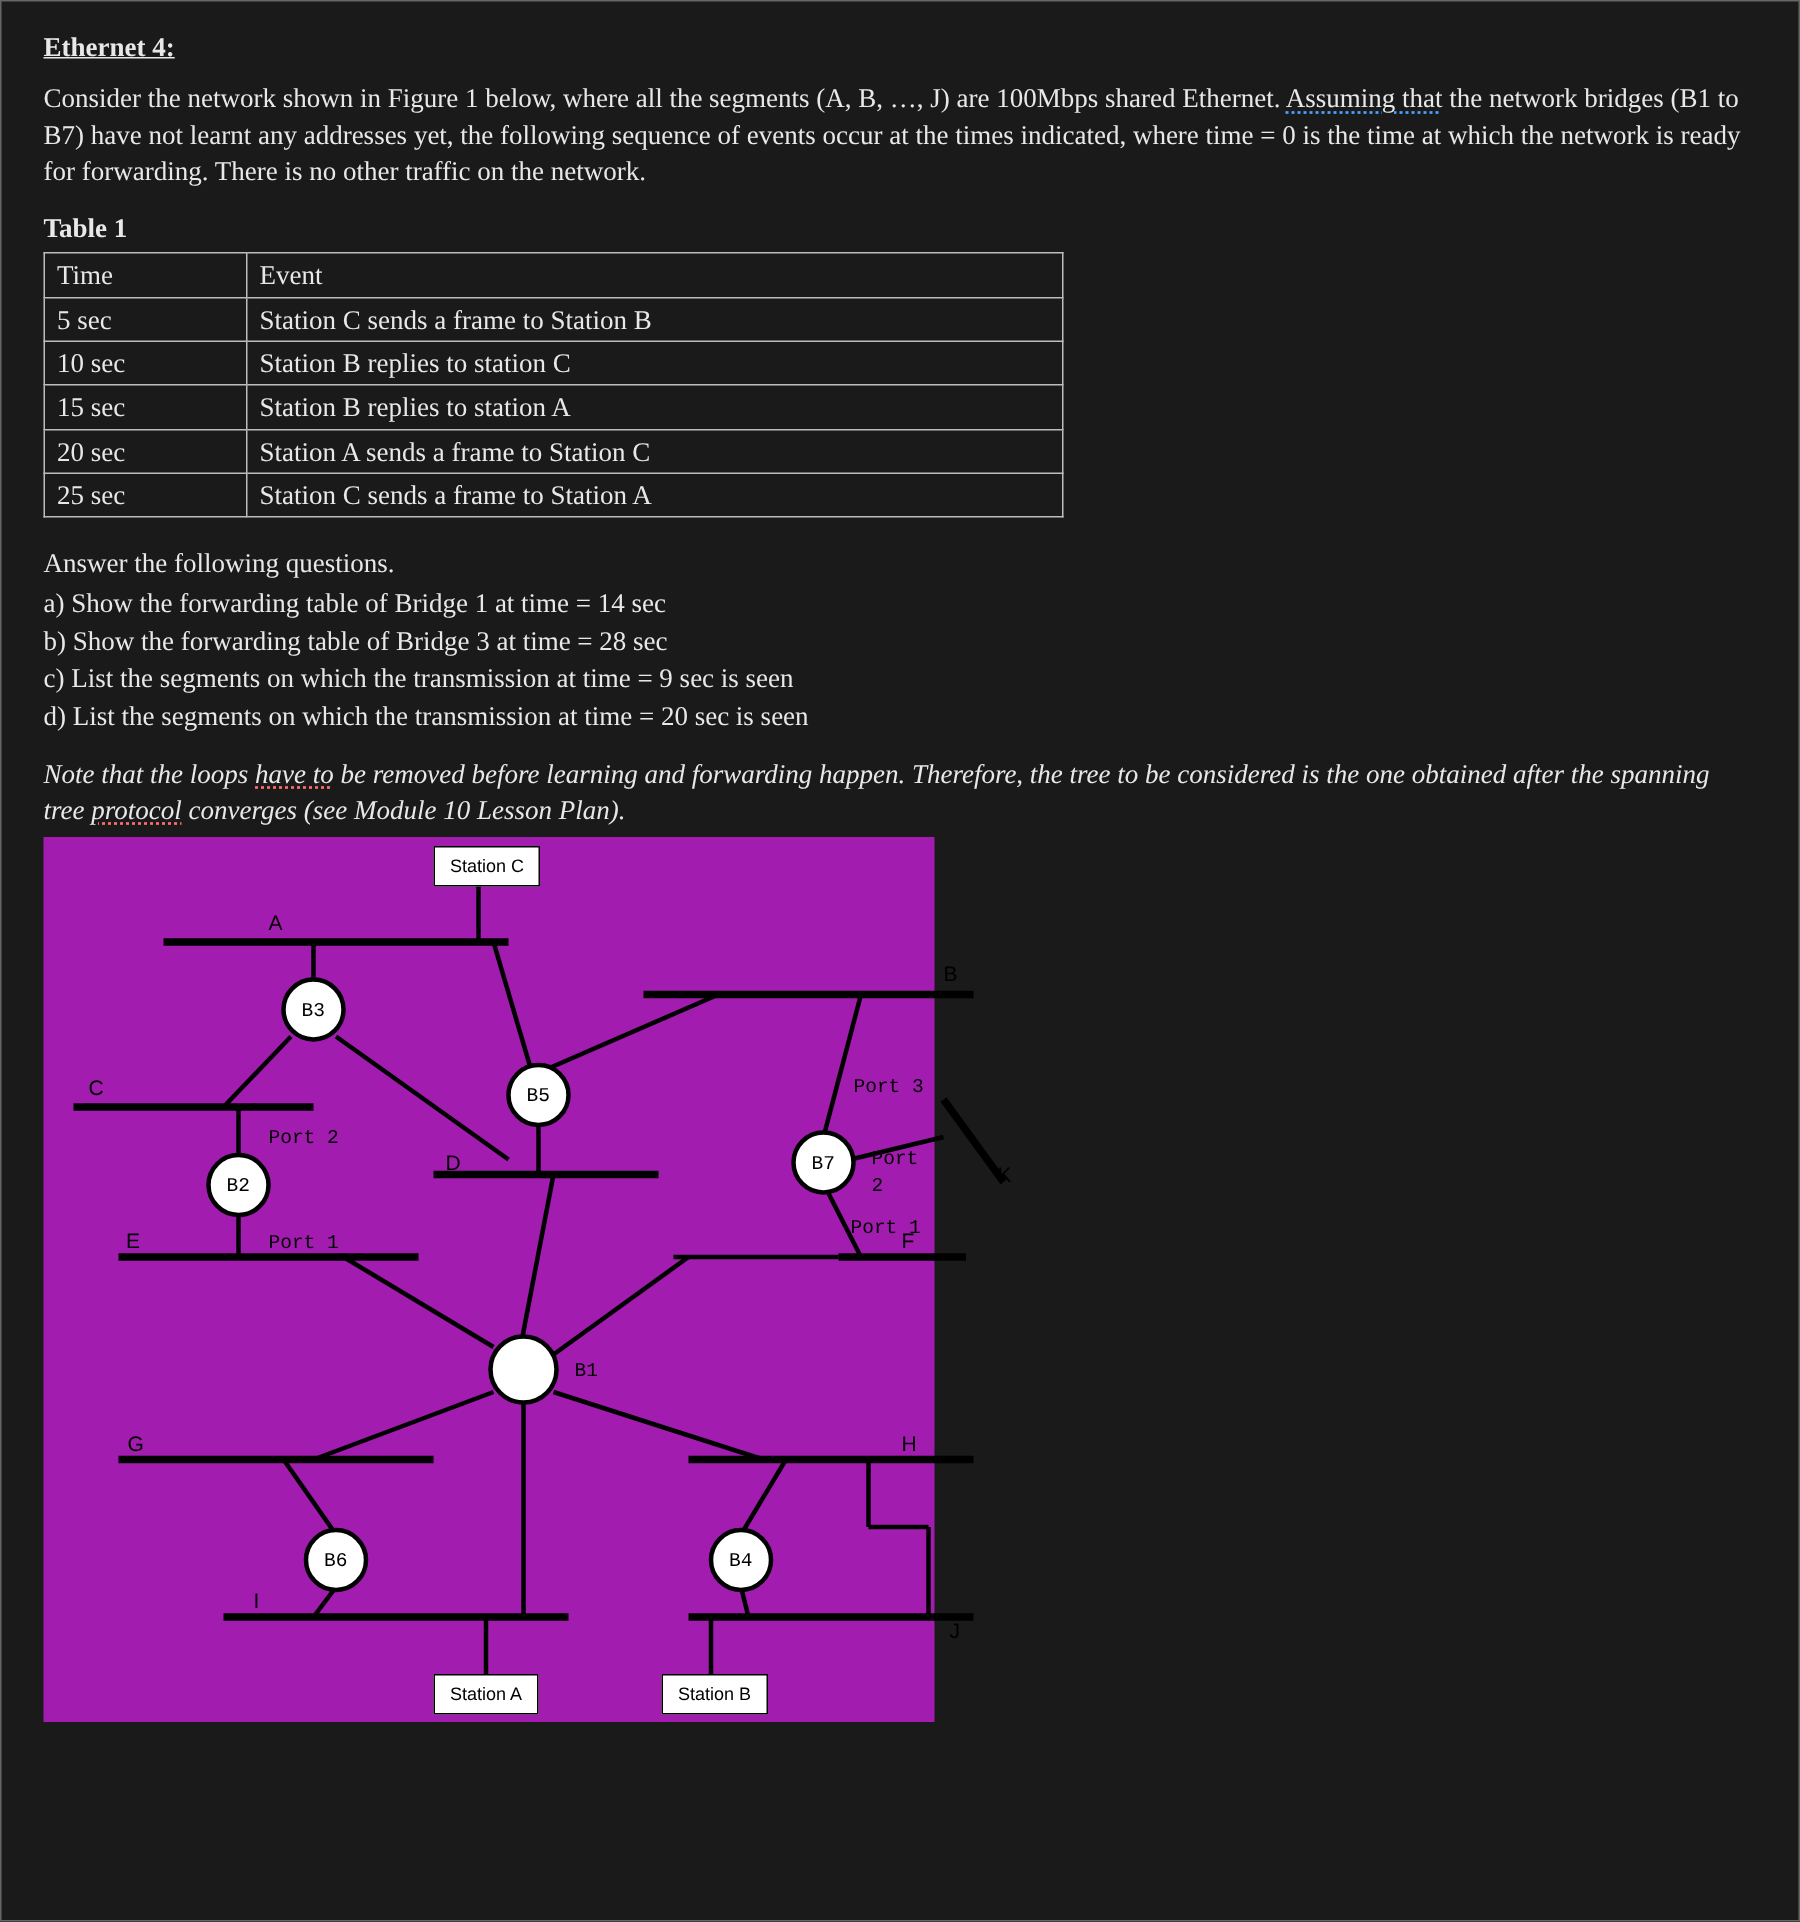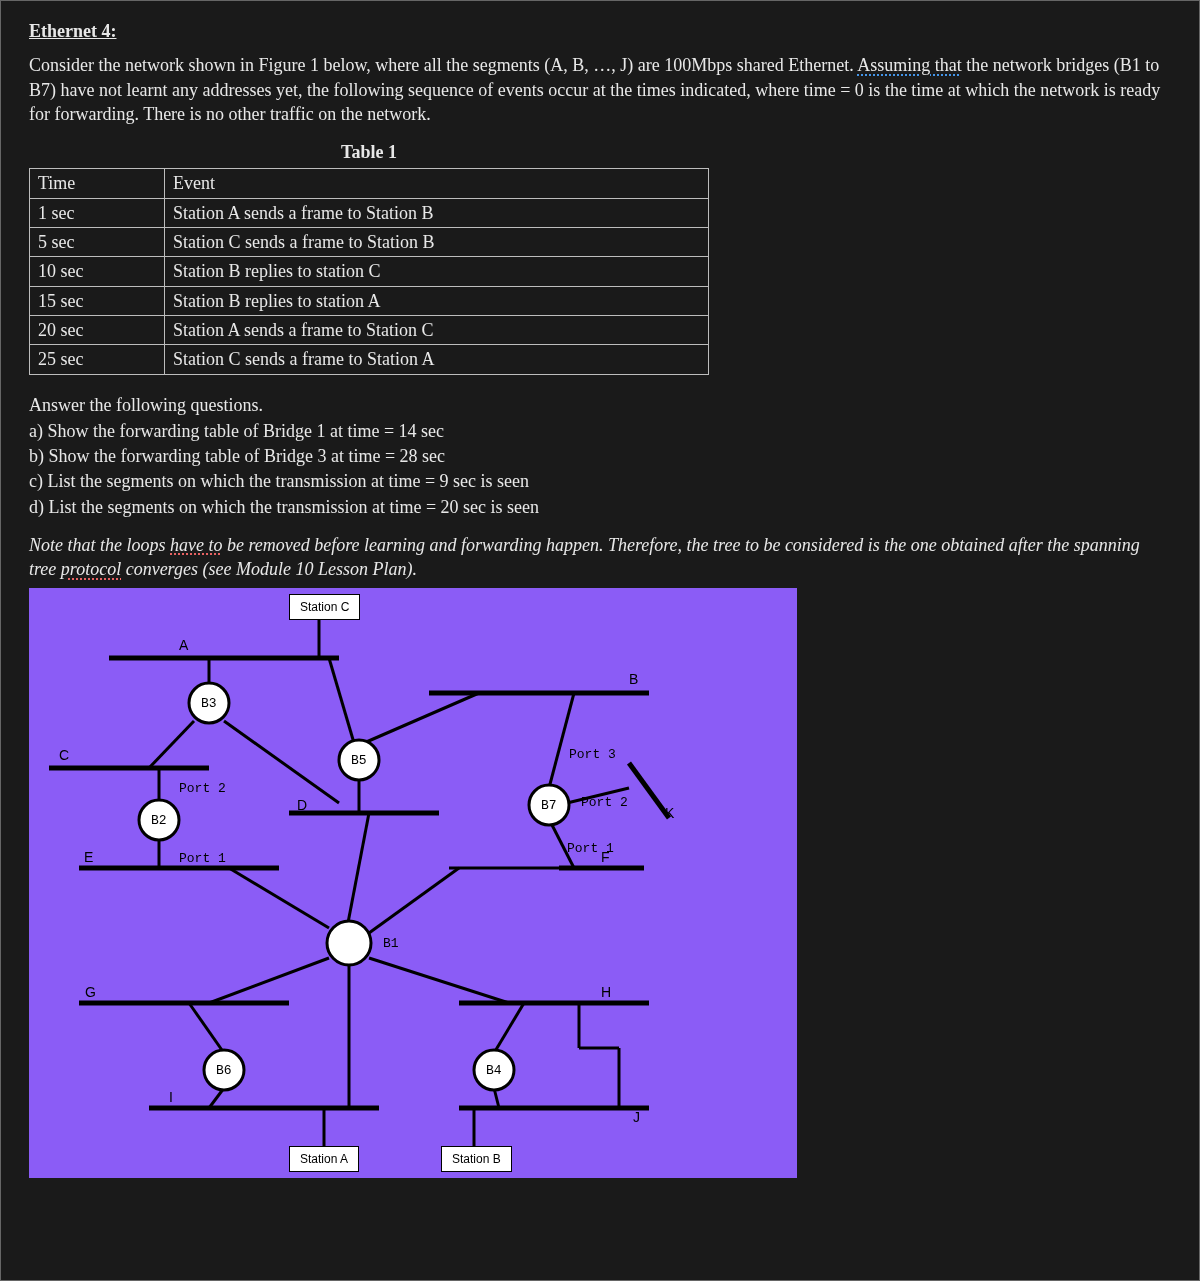--- a/index.html
+++ b/index.html
@@ -18,42 +18,42 @@
   .title {
     font-weight: bold;
     text-decoration: underline;
     margin-bottom: 10px;
   }
   .intro {
     margin-bottom: 14px;
   }
   .spell { text-decoration: underline dotted #4aa3ff; text-underline-offset: 3px; }
   .spell-red { text-decoration: underline dotted #ff6b6b; text-underline-offset: 3px; margin-top: 28px; }
-  .table-caption { text-align: center; font-weight: bold; margin-bottom: 4px; }
+  .table-caption { text-align: left; font-weight: bold; margin-bottom: 4px; }
   table.event {
     border-collapse: collapse;
     width: 680px;
     margin-bottom: 18px;
     border-radius: 18px;
   }
   table.event th, table.event td {
     border: 1px solid #bdbdbd;
     padding: 2px 8px;
     text-align: left;
     font-weight: normal;
     font-size: 18px;
     color: #e8e8e8;
   }
   .answer-lead { margin-bottom: 2px; }
   .qlist { margin-left: 0; margin-bottom: 14px; }
   .qlist div { margin-bottom: 1px; }
   .note { font-style: italic; margin-bottom: 6px; }
   .figure {
-    background: #8b5cf6;
-    width: 768px;
+    background: #a21caf;
+    width: 594px;
     height: 590px;
     position: relative;
     color: #000;
   }
   .figure svg { position: absolute; left: 0; top: 0; }
   .lbl { position: absolute; font-family: Liberation Mono, monospace; font-size: 13px; color: #000; }
   .lblA { font-family: Arial, sans-serif; font-size: 14px; }
   .stationbox {
     position: absolute; border: 1px solid #000; background: #fff;
     font-family: Arial, sans-serif; font-size: 12px; padding: 4px 10px;
@@ -69,24 +69,20 @@
 </p>
 
 <div class="table-caption" style="width:680px;">Table 1</div>
 
 <table class="event">
   <tbody>
       <tr>
     <th style="width:135px">Time</th>
     <th>Event</th>
   </tr>
-  <tr>
-        <td>1 sec</td>
-        <td>Station A sends a frame to Station B</td>
-      </tr>
   <tr>
         <td>5 sec</td>
         <td>Station C sends a frame to Station B</td>
       </tr>
   <tr>
         <td>10 sec</td>
         <td>Station B replies to station C</td>
       </tr>
   <tr>
         <td>15 sec</td>

